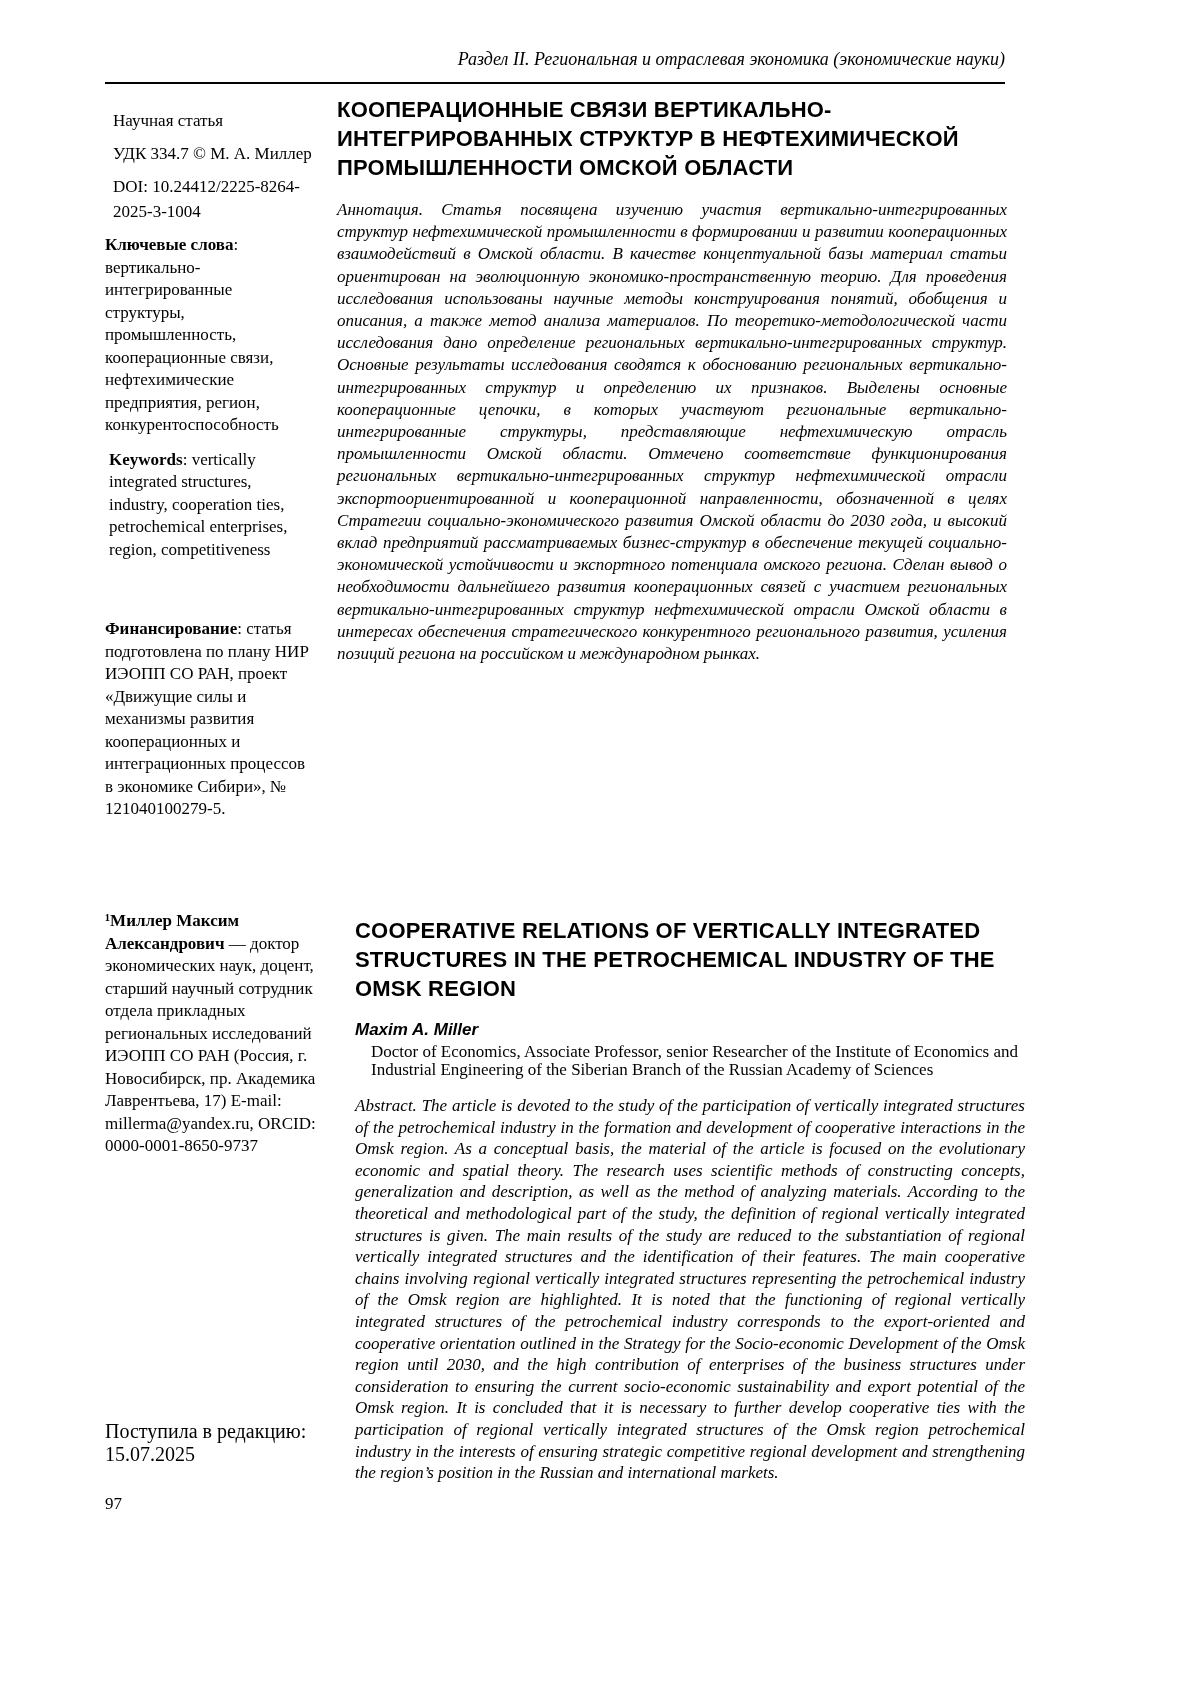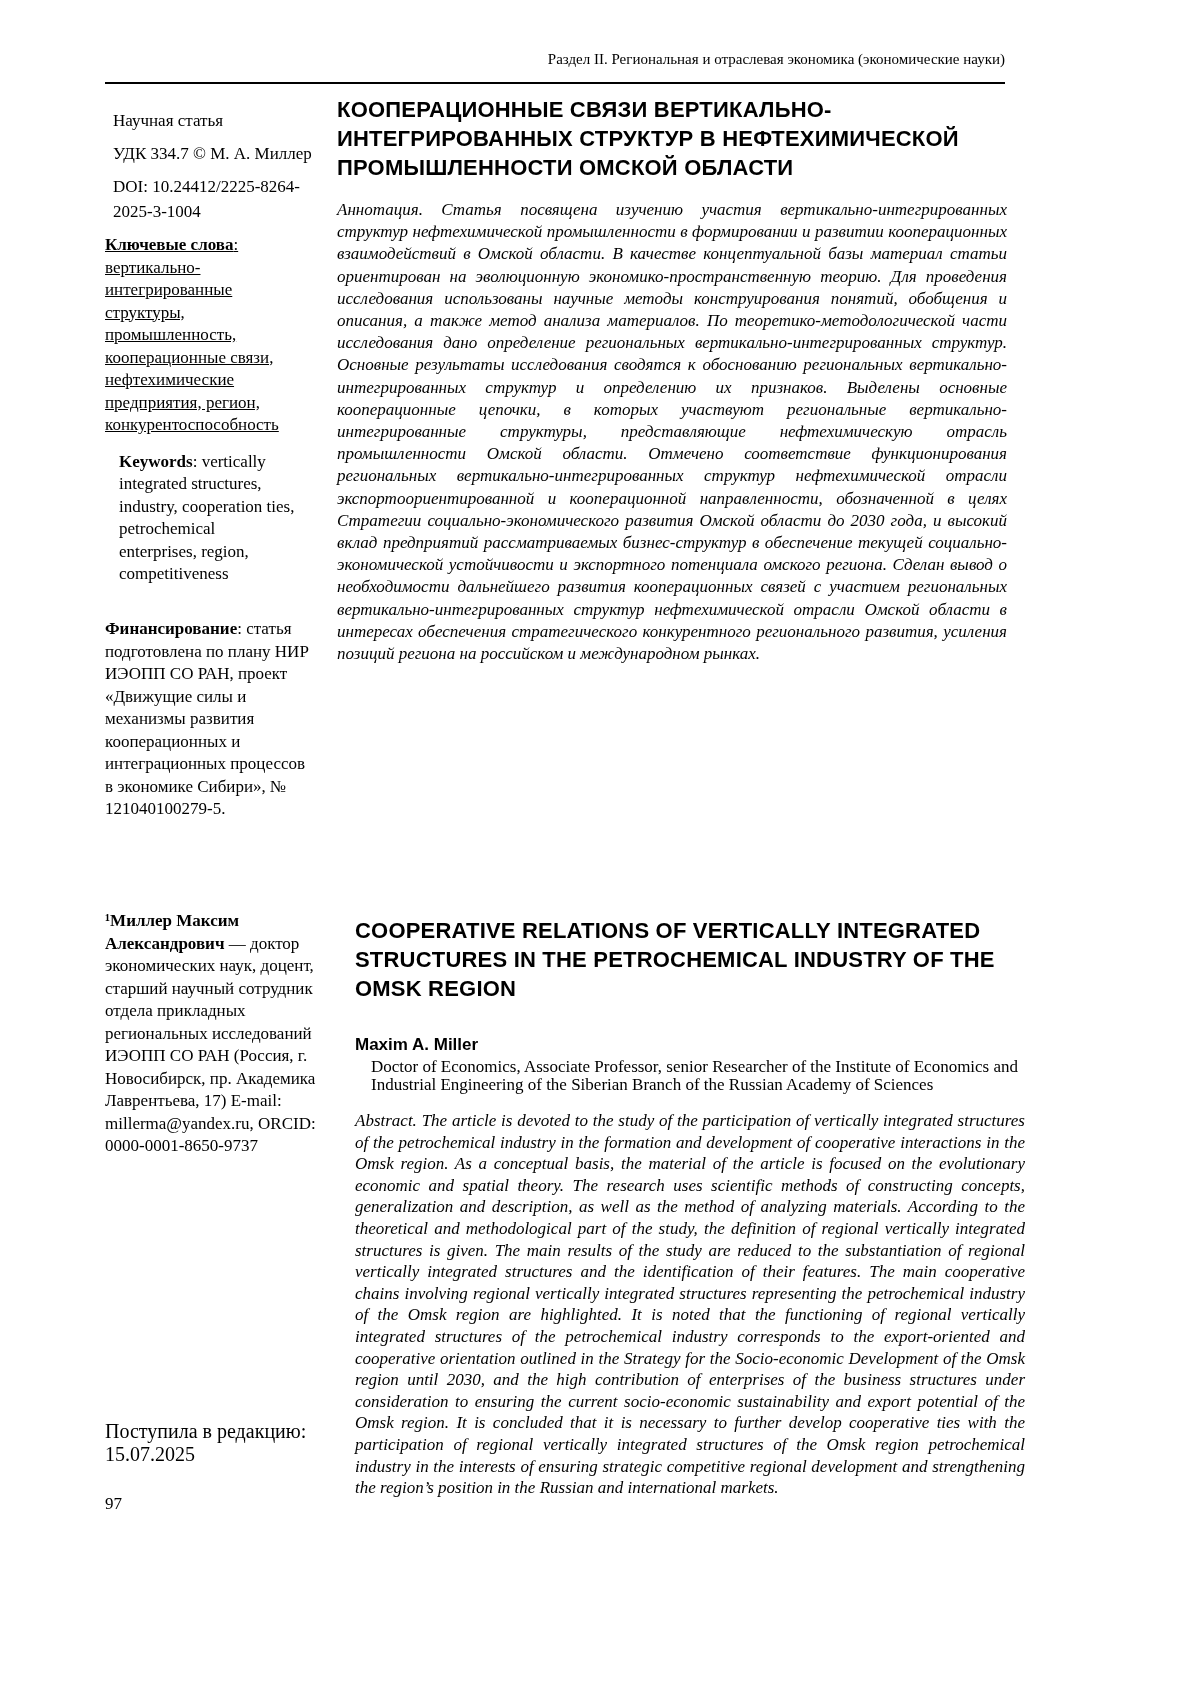--- a/index.html
+++ b/index.html
@@ -9,40 +9,40 @@
     width: 1200px;
     height: 1697px;
     background: #ffffff;
     color: #000000;
     font-family: "Liberation Serif", serif;
     overflow: hidden;
   }
 
   .running-head {
     position: absolute; left: 105px; top: 48px; width: 900px;
-    text-align: right; font-size: 15px; line-height: 22px;
+    text-align: right; font-style: italic; font-size: 18px; line-height: 22px;
   }
   .head-rule {
     position: absolute; left: 105px; top: 82px; width: 900px; height: 2px;
     background: #000000;
   }
 
   
   .left-meta {
     position: absolute; left: 105px; top: 100px; width: 218px;
     font-size: 17px; line-height: 25px;
   }
   .left-meta p { margin: 8px; }
 
   .left-keywords {
     position: absolute; left: 105px; top: 234px; width: 206px;
     font-size: 17px; line-height: 22.5px;
   }
-  .left-keywords .kw-ru { margin: 0 0 12px 0; text-decoration: underline; }
-  .left-keywords .kw-en { margin: 14px; }
+  .left-keywords .kw-ru { margin: 0 0 12px 0; }
+  .left-keywords .kw-en { margin: 4px; }
 
   .left-funding {
     position: absolute; left: 105px; top: 618px; width: 212px;
     font-size: 17px; line-height: 22.5px;
   }
   .left-funding p { margin: 0; }
 
   .left-author {
     position: absolute; left: 105px; top: 910px; width: 220px;
     font-size: 17px; line-height: 22.5px;
@@ -69,21 +69,21 @@
     line-height: 29px;
     letter-spacing: 0.2px;
   }
   .author-line {
     margin: 16px 0 0 0;
     font-family: "Liberation Sans", sans-serif;
     font-weight: 700;
     font-size: 17px;
     line-height: 21px;
   }
-  .author-line-en { margin-top: 31px; }
+  .author-line-en { margin-top: 16px; font-style: italic; }
   .affiliation {
     margin: 3px 0 0 16px;
     font-family: Liberation Serif, serif;
     font-size: 17px;
     line-height: 18px;
   }
   .abstract {
     margin: 17px 0 0 0;
     font-style: italic;
     font-size: 17px;

